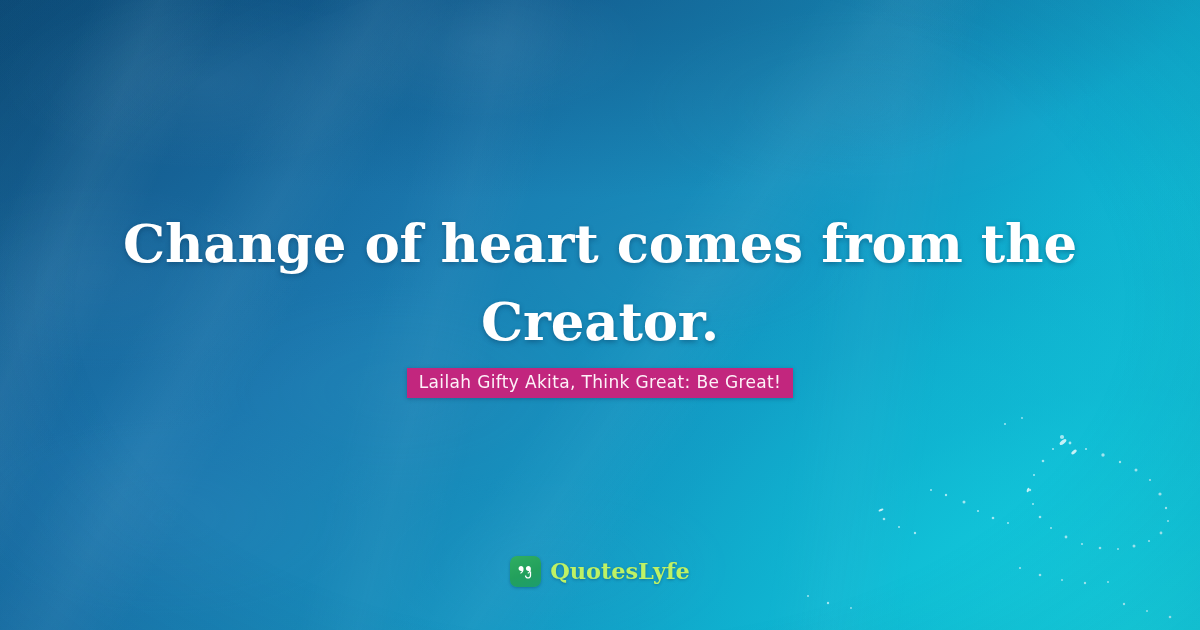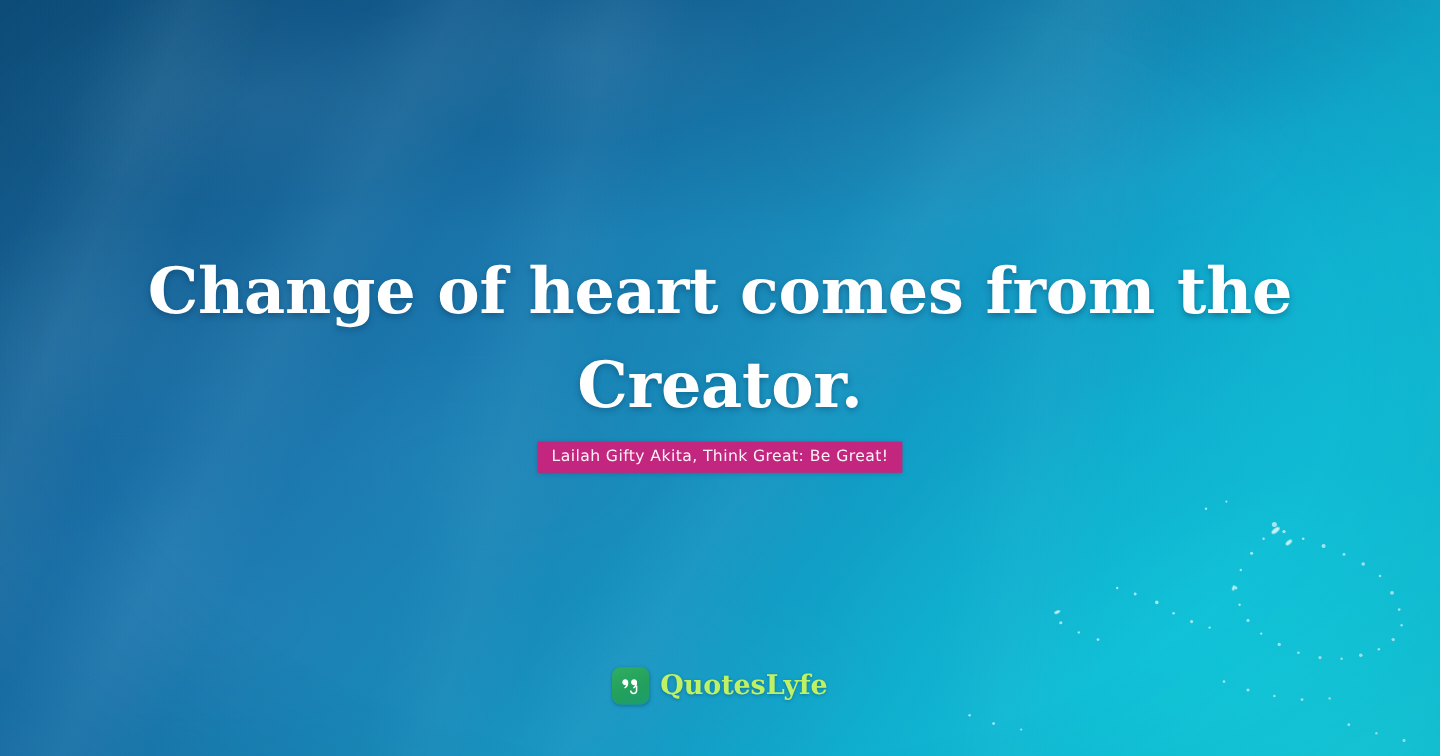--- a/index.html
+++ b/index.html
@@ -154,21 +154,21 @@
     right: 0;
     display: flex;
     justify-content: center;
   }
 
   #attribution-badge {
     display: inline-block;
     background: #c2267e;
     color: #fdf2f8;
     font-family: "DejaVu Sans", "Liberation Sans", sans-serif;
-    font-size: 13px;
+    font-size: 17px;
     font-weight: 400;
     letter-spacing: 0.35px;
     line-height: 1;
     padding: 6px 12px 7px 12px;
     white-space: nowrap;
     box-shadow: 0 1px 4px rgba(8,40,70,0.30);
   }
 
   
   #site-logo {

